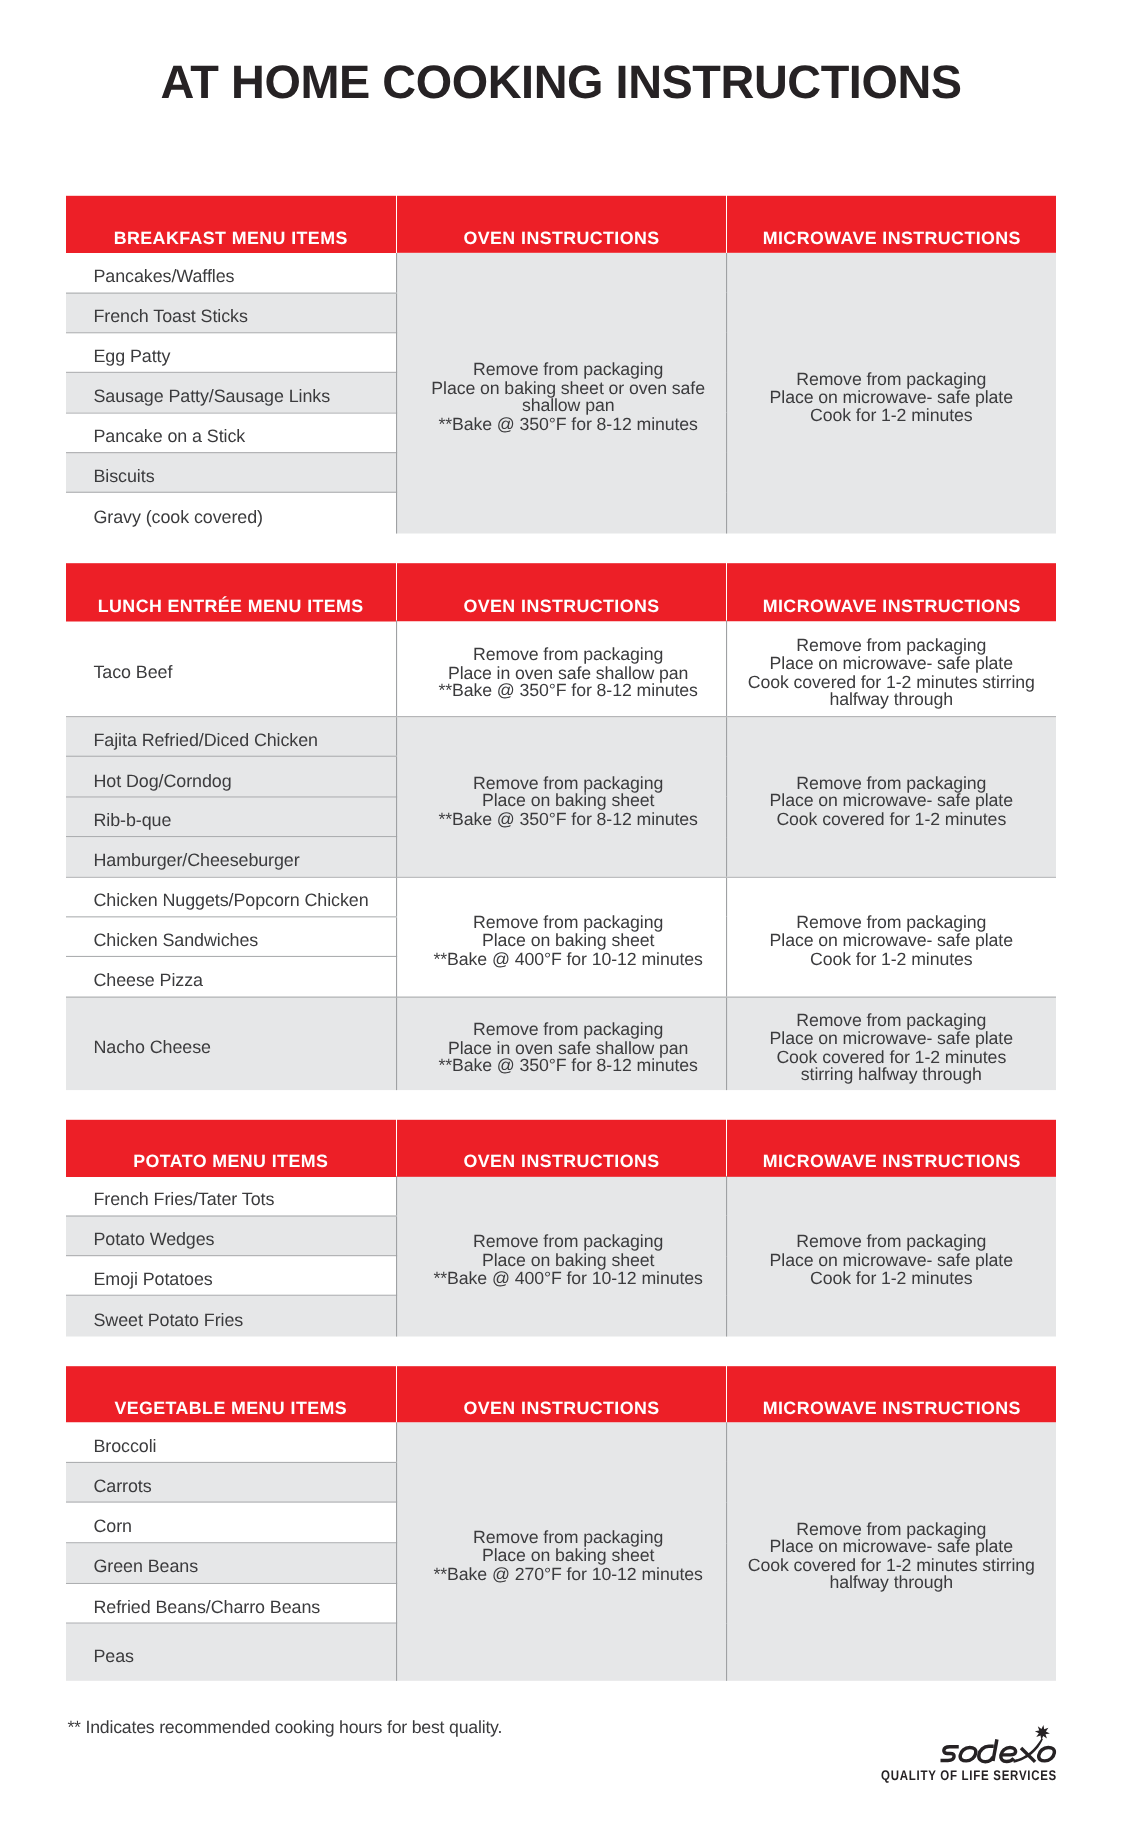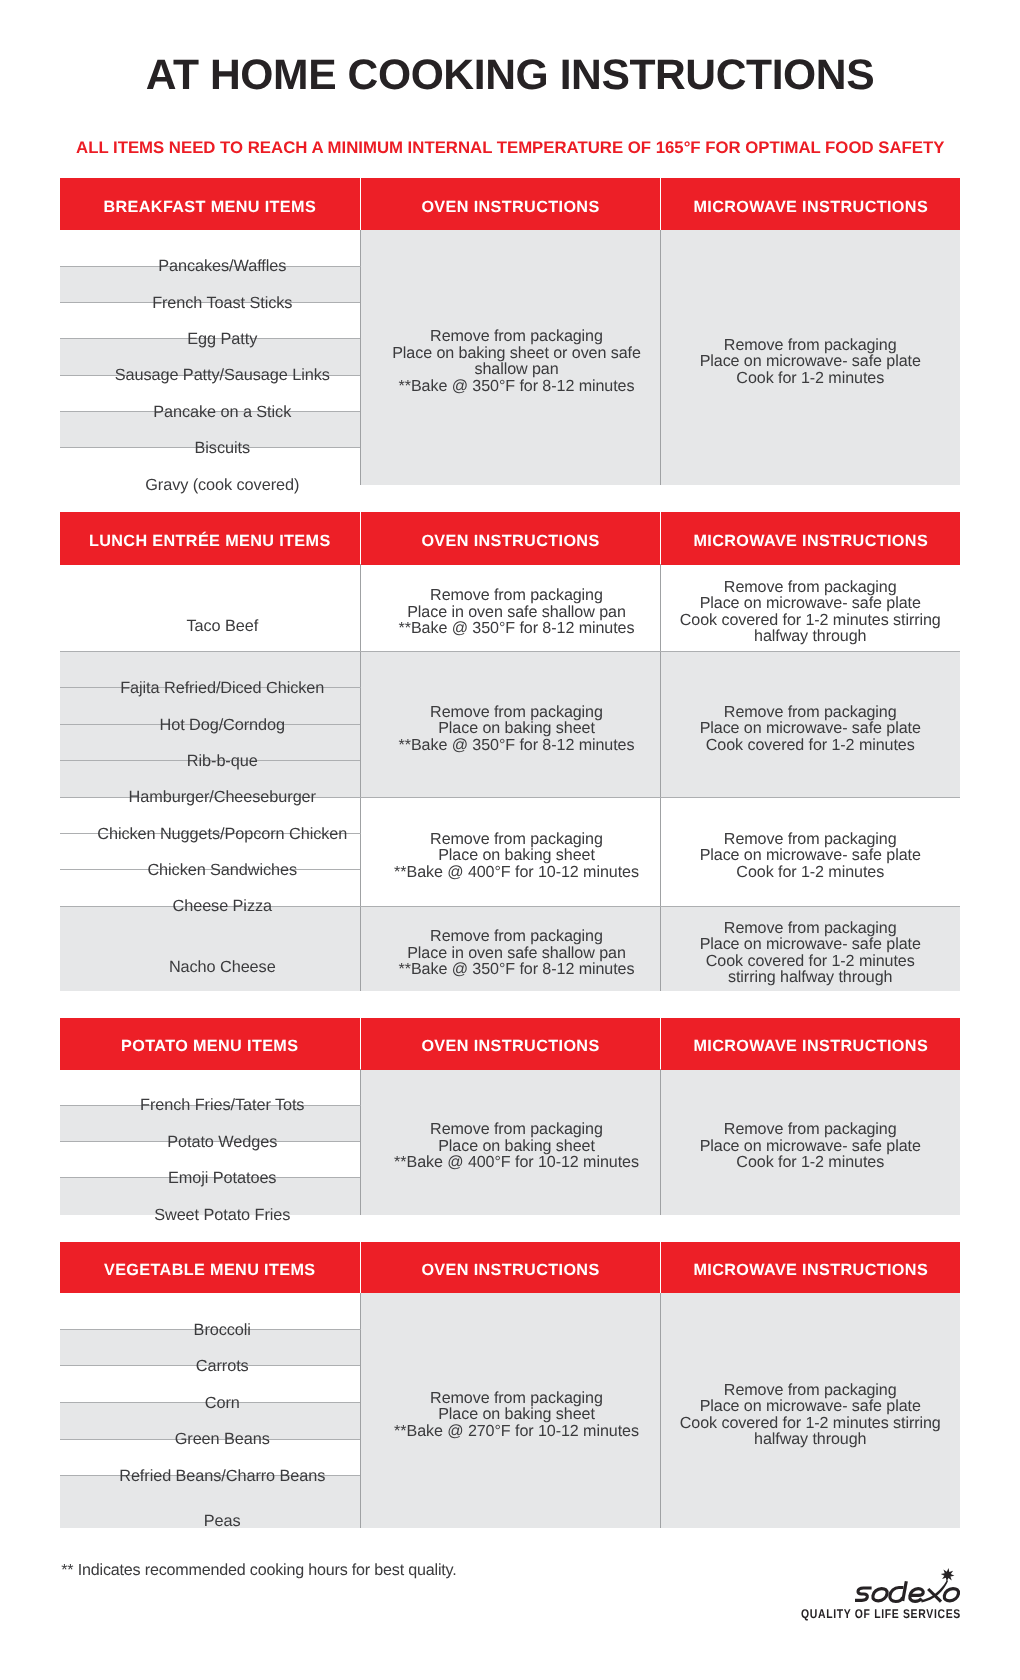--- a/index.html
+++ b/index.html
@@ -5,41 +5,40 @@
   html,body{margin:0;padding:0;}
   body{width:1020px;height:1680px;background:#fff;font-family:"Liberation Sans",sans-serif;-webkit-font-smoothing:antialiased;text-rendering:geometricPrecision;}
   .page{position:relative;width:1020px;height:1680px;overflow:hidden;background:#fff;will-change:transform;}
   .title{position:absolute;left:0;top:54.0px;width:1020px;text-align:center;font-size:42.6px;line-height:42px;font-weight:bold;color:#262224;letter-spacing:-0.41px;}
   .sub1{position:absolute;left:0.2px;top:108.6px;width:1020px;text-align:center;font-size:16px;line-height:16px;color:#3b3b3d;letter-spacing:-0.13px;white-space:pre;}
   .sub2{position:absolute;left:0.2px;top:140.0px;width:1020px;text-align:center;font-size:16.77px;line-height:16px;font-weight:bold;color:#ec1c24;letter-spacing:0px;}
   table.t{position:absolute;left:60px;width:900px;border-collapse:collapse;table-layout:fixed;}
   table.t td,table.t th{margin:0;border:0;padding:0;}
   table.t th.h{padding:0;}
   th.h{background:#ed1f27;color:#fff;will-change:transform;font-size:16.2px;font-weight:bold;letter-spacing:0.38px;vertical-align:middle;text-align:center;}
-  .hl{position:relative;top:3.0px;display:block;will-change:transform;}
+  .hl{position:relative;top:13px;display:block;will-change:transform;}
   table.t td.item{font-size:16.3px;color:#3b3b3d;padding:0 0 0 25px;vertical-align:middle;text-align:left;letter-spacing:-0.08px;}
-  .il{position:relative;top:19px;display:block;text-align:center;}
+  .il{position:relative;top:4px;display:block;}
   table.t td.instr{font-size:16.1px;color:#3b3b3d;text-align:center;vertical-align:middle;line-height:16.6px;letter-spacing:-0.08px;}
   th.hsep{border-left:1.4px solid #fff !important;}
   .ib{position:relative;top:4.0px;}
   td.ovn .ib{left:6.5px;}
   .g{background:#e6e7e8;}
   .w{background:#fff;}
   .rb{border-bottom:1px solid #adafb1 !important;}
   .vs{border-left:1.1px solid #9fa1a3 !important;}
   .note{position:absolute;left:61.3px;font-size:16.1px;line-height:16px;color:#3b3b3d;white-space:nowrap;letter-spacing:-0.19px;}
   .logoWrap{position:absolute;left:854px;top:1566px;width:110px;height:40px;}
   .qol{position:absolute;left:800.5px;top:1606.5px;font-size:12.7px;font-weight:bold;letter-spacing:0.8px;color:#262224;white-space:nowrap;transform:scaleX(0.823);transform-origin:left top;}
 </style>
 </head>
 <body>
 
 <div class="page">
   <div class="title">AT HOME COOKING INSTRUCTIONS</div>
-  <div class="sub2">ALL ITEMS NEED TO REACH A MINIMUM INTERNAL TEMPERATURE OF 165°F FOR OPTIMAL FOOD SAFETY</div>
 <table class="t" style="top:178.2px">
 <colgroup>
         <col style="width:300px">
         <col style="width:300px">
         <col style="width:300px">
       </colgroup>
 <tbody>
         <tr>
 <th class="h" style="height:52.0px">
             <span class="hl">BREAKFAST MENU ITEMS</span>

